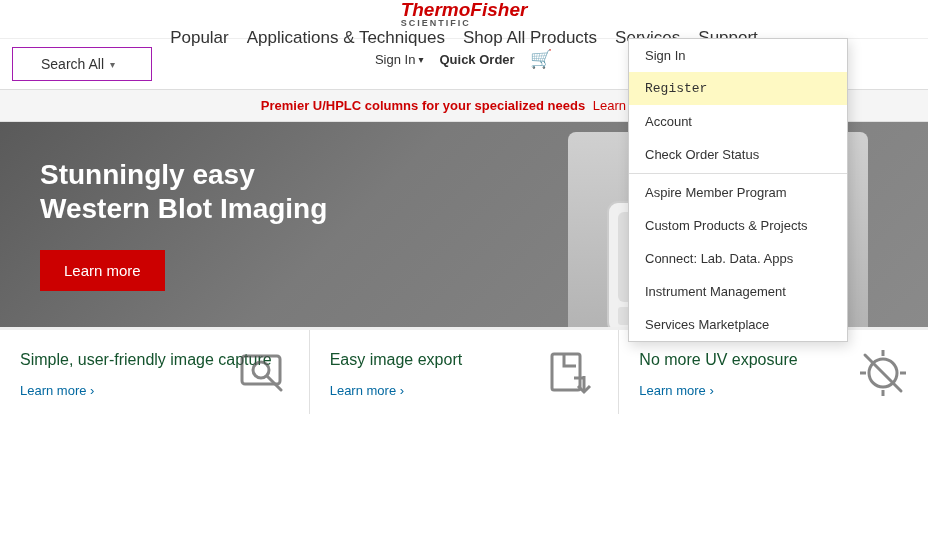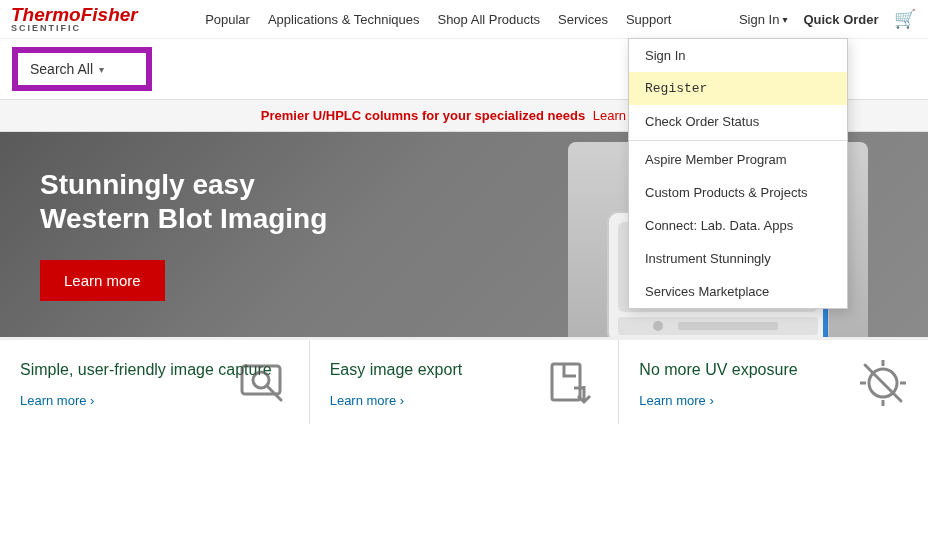--- a/index.html
+++ b/index.html
@@ -1,36 +1,36 @@
 <!DOCTYPE html>
 <html><head>
   <meta charset="utf-8">
   <style>
     * { margin: 0; padding: 0; box-sizing: border-box; }
     body { font-family: Arial, sans-serif; font-size: 14px; color: #333; width: 928px; overflow-x: hidden; }
 
     
     .header { background: #fff; border-bottom: 1px solid #ddd; }
-    .header-top { display: flex; align-items: center; justify-content: space-between; padding: 0 11px; height: 38px; }
+    .header-top { display: flex; align-items: center; justify-content: space-between; padding: 0 11px; height: 38px; flex-direction: column; }
     .logo { display: flex; flex-direction: column; line-height: 1; }
     .logo-thermo { color: #cc0000; font-size: 18px; font-weight: bold; font-style: italic; }
     .logo-scientific { color: #555; font-size: 9px; letter-spacing: 2px; }
 
     .nav-links { display: flex; align-items: center; gap: 18px; }
-    .nav-links a { color: #333; text-decoration: none; font-size: 13px; }
+    .nav-links a { color: #333; text-decoration: none; font-size: 17px; }
 
     .header-right { display: flex; align-items: center; gap: 16px; }
     .sign-in-btn { color: #333; font-size: 13px; cursor: pointer; display: flex; align-items: center; gap: 3px; }
     .sign-in-btn .arrow { font-size: 10px; }
     .quick-order { color: #333; font-size: 13px; font-weight: bold; cursor: pointer; }
     .cart-icon { color: #cc0000; font-size: 18px; cursor: pointer; }
 
     
     .search-bar { display: flex; align-items: center; padding: 8px 12px; border-top: 1px solid #eee; gap: 0; }
-    .search-all-select { display: flex; align-items: center; gap: 6px; border: 6px solid #a21caf; padding: 8px 12px; font-size: 14px; cursor: pointer; background: #fff; min-width: 140px; }
+    .search-all-select { display: flex; align-items: center; gap: 6px; border: 1px solid #a21caf; padding: 8px 28px; font-size: 14px; cursor: pointer; background: #fff; min-width: 140px; }
     .search-all-select .dropdown-arrow { font-size: 10px; color: #666; }
     .search-input { flex: 1; border: 1px solid #ccc; border-left: none; padding: 8px 12px; font-size: 13px; color: #999; outline: none; height: 38px; }
 
     
     .promo-banner { background: #f5f5f5; text-align: center; padding: 8px; font-size: 13px; border-bottom: 1px solid #e0e0e0; }
     .promo-banner a { color: #cc0000; text-decoration: none; }
     .promo-text { color: #cc0000; font-weight: bold; }
     .learn-more-link { color: #cc0000; margin-left: 4px; }
 
     
@@ -175,21 +175,22 @@
         <line x1="42" y1="25" x2="48" y2="25"></line>
       </svg>
     </div>
   </div>
 </div>
 
 <div style="position:fixed; top:0; left:0; width:928px; height:544px; pointer-events:none; z-index:90;">
   <div class="dropdown-menu" style="pointer-events:all;">
     <div class="dropdown-item">Sign In</div>
     <div class="dropdown-item highlighted">Register</div>
+    <div class="dropdown-item">Account</div>
     <div class="dropdown-item">Check Order Status</div>
     <hr class="dropdown-divider">
     <div class="dropdown-item">Aspire Member Program</div>
     <div class="dropdown-item">Custom Products &amp; Projects</div>
     <div class="dropdown-item">Connect: Lab. Data. Apps</div>
-    <div class="dropdown-item">Instrument Stunningly</div>
+    <div class="dropdown-item">Instrument Management</div>
     <div class="dropdown-item">Services Marketplace</div>
   </div>
 </div>
 
 </body></html>

